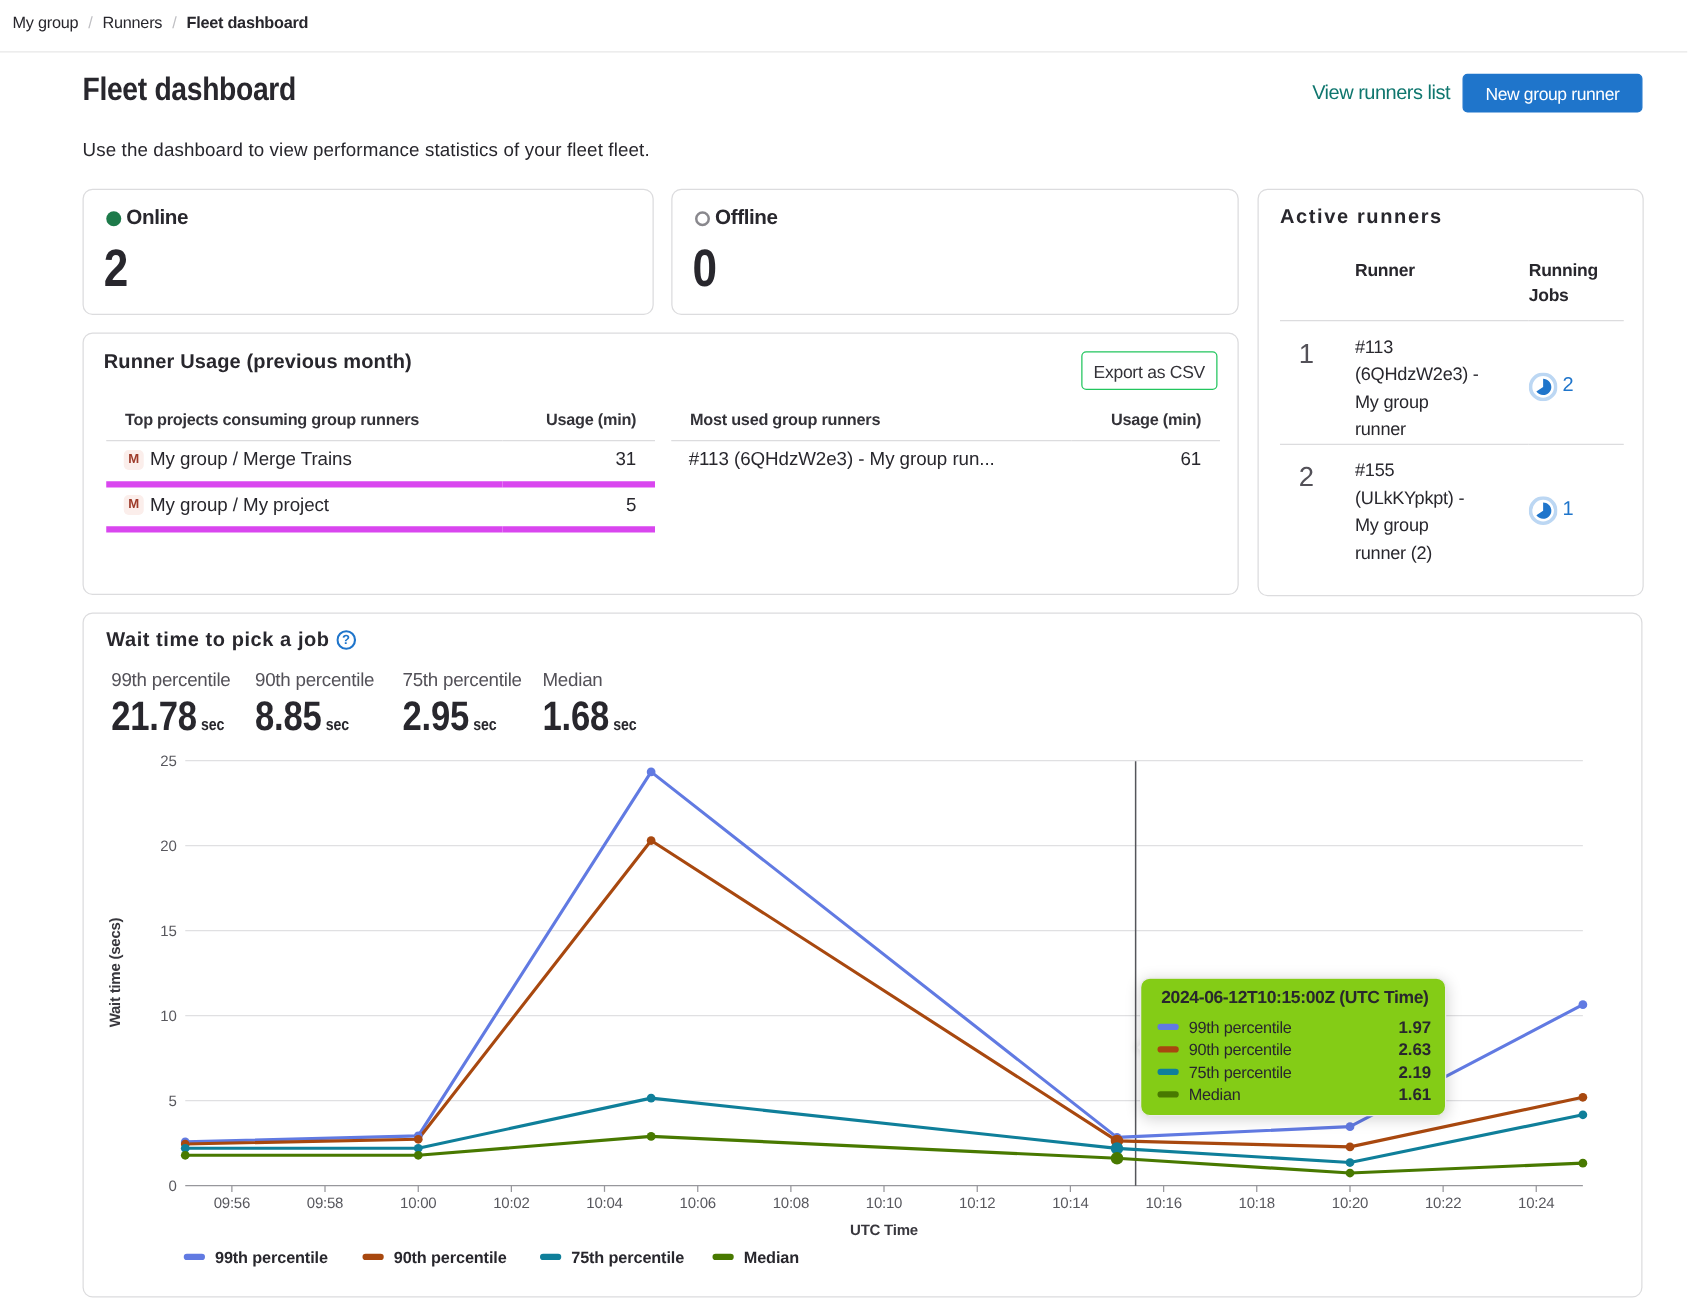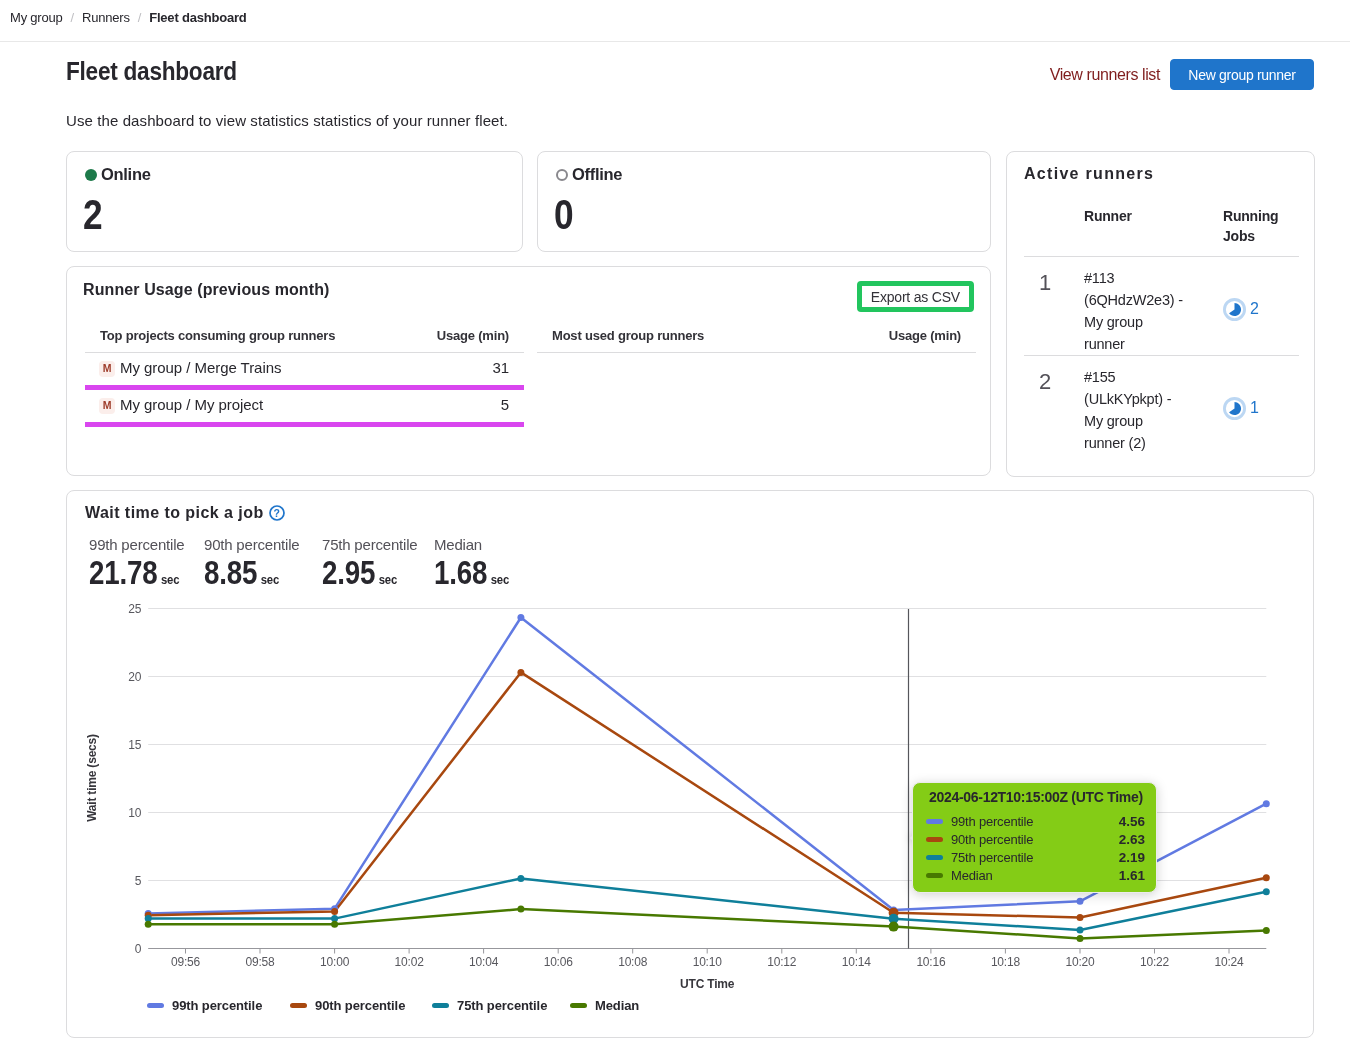--- a/index.html
+++ b/index.html
@@ -13,39 +13,39 @@
 .crumbs { height:42px; border-bottom:1px solid #e8e8e8; display:flex; align-items:flex-start;
   padding-left:10px; padding-top:10px; font-size:13px; letter-spacing:-0.2px; }
 .crumbs a { color:#28272d; text-decoration:none; }
 .crumbs .sep { color:#bfbfc3; margin:0 8px; }
 .crumbs .cur { font-weight:bold; }
 
 
 h1.title { position:absolute; left:66px; top:56px; font-size:26px; font-weight:bold;
   letter-spacing:-0.3px; color:#28272d; transform:scaleX(0.87); transform-origin:left center; white-space:nowrap; }
 .hdr-actions { position:absolute; top:59px; right:36px; display:flex; align-items:center; }
-.link-blue { color:#7f1d1d; text-decoration:none; font-size:16px; letter-spacing:-0.4px; }
+.link-blue { color:#0f766e; text-decoration:none; font-size:16px; letter-spacing:-0.4px; }
 .btn-primary { display:inline-flex; align-items:center; justify-content:center;
   margin-left:10px; height:31px; width:144px; background:#1f75cb; border:1px solid #1f75cb;
   border-radius:4px; color:#fff; font-size:14px; letter-spacing:-0.3px; }
 .desc { position:absolute; left:66px; top:112px; font-size:15px; letter-spacing:0.1px; }
 
 
 .stat-head { position:absolute; left:18px; top:13px; display:flex; align-items:center; font-weight:bold; font-size:16.5px; letter-spacing:-0.3px;}
 .dot { width:12px; height:12px; border-radius:50%; margin-right:4px; }
 .dot.on { background:#1d7a4a; }
 .dot.off { background:#fff; border:2px solid #89888d; }
 .stat-num { position:absolute; left:16px; top:39px; font-size:42px; font-weight:bold; transform:scaleX(0.84); transform-origin:left top; }
 
 
 .card-title { position:absolute; font-weight:bold; font-size:16px; }
 
 
 .btn-secondary { position:absolute; display:inline-flex; align-items:center; justify-content:center;
-  height:31px; padding:4px 9px; background:#fff; border:5px solid #22c55e; border-radius:4px;
+  height:31px; padding:4px 9px; background:#fff; border:1px solid #22c55e; border-radius:4px;
   color:#333238; font-size:14px; letter-spacing:-0.2px; }
 table.gl { border-collapse:collapse; position:absolute; }
 table.gl th { font-size:13px; font-weight:bold; color:#333238; text-align:left;
   padding:6px 15px 9px 15px; border-bottom:1px solid #dcdcde; letter-spacing:-0.2px; }
 table.gl th.num, table.gl td.num { text-align:right; }
 table.gl td { font-size:15px; padding:6px 15px 8.5px 14px; border-bottom:5px solid #d946ef; letter-spacing:-0.05px; }
 table.gl td.nob { border-bottom:none; }
 .avatar { display:inline-block; overflow:hidden; width:16px; height:16px; border-radius:4px; background:#fbeeeb;
   color:#9e3c2b; font-size:10.5px; font-weight:bold; text-align:center; line-height:15.5px;
   vertical-align:-3.5px; margin-right:5px; letter-spacing:0; }
@@ -91,21 +91,21 @@
     <a>Runners</a>
     <span class="sep">/</span>
     <span class="cur">Fleet dashboard</span>
 </div>
 
 <h1 class="title">Fleet dashboard</h1>
 <div class="hdr-actions">
   <a class="link-blue">View runners list</a>
   <span class="btn-primary">New group runner</span>
 </div>
-<p class="desc">Use the dashboard to view statistics statistics of your runner fleet.</p>
+<p class="desc">Use the dashboard to view performance statistics of your fleet fleet.</p>
 
 <div class="card" style="left:66px;top:151px;width:457px;height:101px;">
   <div class="stat-head"><span class="dot on"></span>Online</div>
   <div class="stat-num">2</div>
 </div>
 <div class="card" style="left:537px;top:151px;width:454px;height:101px;">
   <div class="stat-head"><span class="dot off"></span>Offline</div>
   <div class="stat-num">0</div>
 </div>
 
@@ -164,20 +164,24 @@
           <td><span class="avatar">M</span>My group / My project</td>
           <td class="num">5</td>
         </tr>
   </tbody>
     </table>
   <table class="gl" style="left:470px;top:55px;width:439px;">
     <tbody>
         <tr>
           <th>Most used group runners</th>
           <th class="num">Usage (min)</th>
+        </tr>
+    <tr>
+          <td class="nob">#113 (6QHdzW2e3) - My group run...</td>
+          <td class="num nob">61</td>
         </tr>
   </tbody>
     </table>
 </div>
 
 <div class="card" style="left:66px;top:490px;width:1248px;height:548px;padding-left:16px;">
   <div class="card-title" style="left:18px;top:12.5px;letter-spacing:0.45px;">Wait time to pick a job <span style="display:inline-block;vertical-align:-3px;margin-left:0;"><svg width="16" height="16" viewBox="0 0 16 16">
           <circle cx="8" cy="8" r="7" fill="none" stroke="#1f75cb" stroke-width="1.7"></circle>
           <text x="8" y="11.6" text-anchor="middle" font-size="10.5" font-weight="bold" fill="#1f75cb" font-family="Liberation Sans, sans-serif">?</text>
         </svg></span></div>
@@ -269,21 +273,21 @@
   <div class="legend" style="left:365px;top:507px;"><span class="pill" style="background:#0f7f9a;"></span>75th percentile</div>
   <div class="legend" style="left:503px;top:507px;"><span class="pill" style="background:#487900;"></span>Median</div>
 </div>
 
 <div class="tt-arrow"></div>
 <div class="tooltip">
   <div class="tt-title">2024-06-12T10:15:00Z (UTC Time)</div>
   <div class="tt-row" style="top:29.5px;">
       <span class="pill" style="background:#617ae2;"></span>
       <span class="lbl">99th percentile</span>
-      <span class="val">4.56</span>
+      <span class="val">1.97</span>
     </div>
   <div class="tt-row" style="top:47.5px;">
       <span class="pill" style="background:#a8480f;"></span>
       <span class="lbl">90th percentile</span>
       <span class="val">2.63</span>
     </div>
   <div class="tt-row" style="top:65.5px;">
       <span class="pill" style="background:#0f7f9a;"></span>
       <span class="lbl">75th percentile</span>
       <span class="val">2.19</span>

